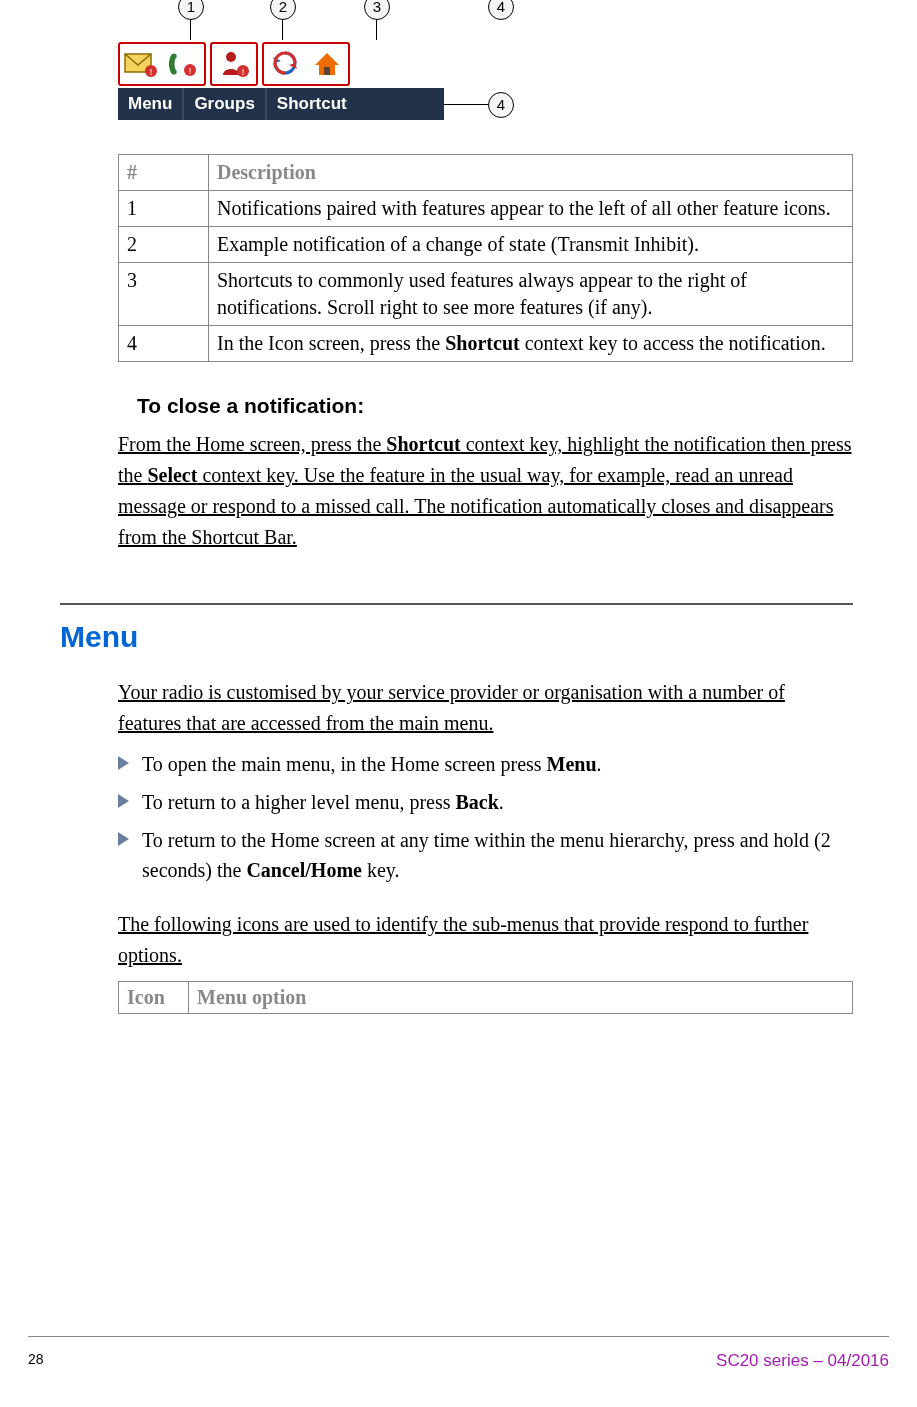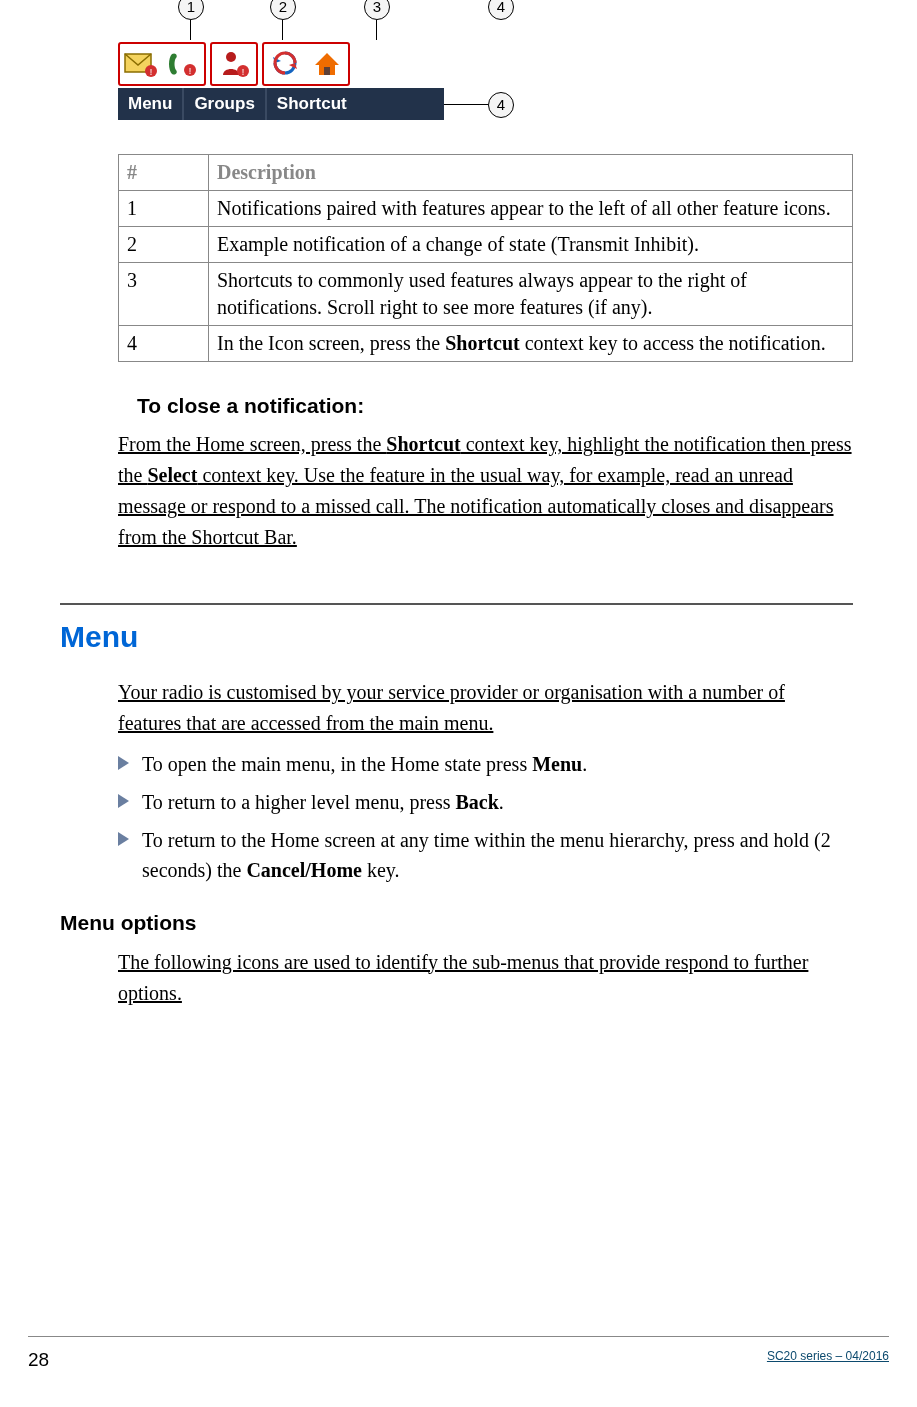--- a/index.html
+++ b/index.html
@@ -40,22 +40,22 @@
 
   h3.sub2 { font: 700 21px/1.3 Arial, Helvetica, sans-serif; margin: 22px 0 10px -58px; }
 
   table.icon-tbl { width: 100%; border-collapse: collapse; }
   table.icon-tbl th { border: 1px solid #888; color: #888; font: 600 20px "Palatino Linotype", Palatino, Georgia, serif; text-align: left; padding: 4px 8px; }
   table.icon-tbl th.c0 { width: 70px; }
 
   
   .footer-rule { position: absolute; left: 28px; right: 28px; bottom: 64px; border-top: 1px solid #888; }
   .footer { position: absolute; left: 28px; right: 28px; bottom: 30px; display: flex; justify-content: space-between; font: 400 18px Arial, sans-serif; }
-  .footer .pn { font-size: 19px; }
-  .footer .rev { font-size: 12px; color: #0c4a6e; text-decoration: underline; }
+  .footer .pn { font-size: 14px; }
+  .footer .rev { font-size: 17px; color: #a21caf; }
 
   b { font-weight: 700; }
 </style>
 </head>
 <body>
 
 <div class="page">
   <div class="content">
 
     <div class="figure-wrap">
@@ -154,28 +154,35 @@
     <h3 class="sub">To close a notification:</h3>
     <p class="body">
       <span>From the Home screen, press the </span><b>Shortcut</b><span> context key, highlight the notification then press the </span><b>Select</b><span> context key. Use the feature in the usual way, for example, read an unread message or respond to a missed call. The notification automatically closes and disappears from the Shortcut Bar.</span>
     </p>
 
     <hr class="section-rule">
     <h2 class="section">Menu</h2>
     <p class="body">Your radio is customised by your service provider or organisation with a number of features that are accessed from the main menu.</p>
 
     <ul class="arrow">
-      <li><span>To open the main menu, in the Home state press </span><b>Menu</b><span>.</span></li>
+      <li><span>To open the main menu, in the Home screen press </span><b>Menu</b><span>.</span></li>
       <li><span>To return to a higher level menu, press </span><b>Back</b><span>.</span></li>
       <li><span>To return to the Home screen at any time within the menu hierarchy, press and hold (2 seconds) the </span><b>Cancel/Home</b><span> key.</span></li>
     </ul>
 
-    <h3 class="sub2">Menu options</h3>
     <p class="body">The following icons are used to identify the sub-menus that provide respond to further options.</p>
 
+    <table class="icon-tbl">
+      <tbody>
+          <tr>
+        <th class="c0">Icon</th>
+        <th>Menu option</th>
+      </tr>
+    </tbody>
+      </table>
 
   </div>
 
   <div class="footer-rule"></div>
   <div class="footer">
     <span class="pn">28</span>
     <span class="rev">SC20 series – 04/2016</span>
   </div>
 </div>
 

